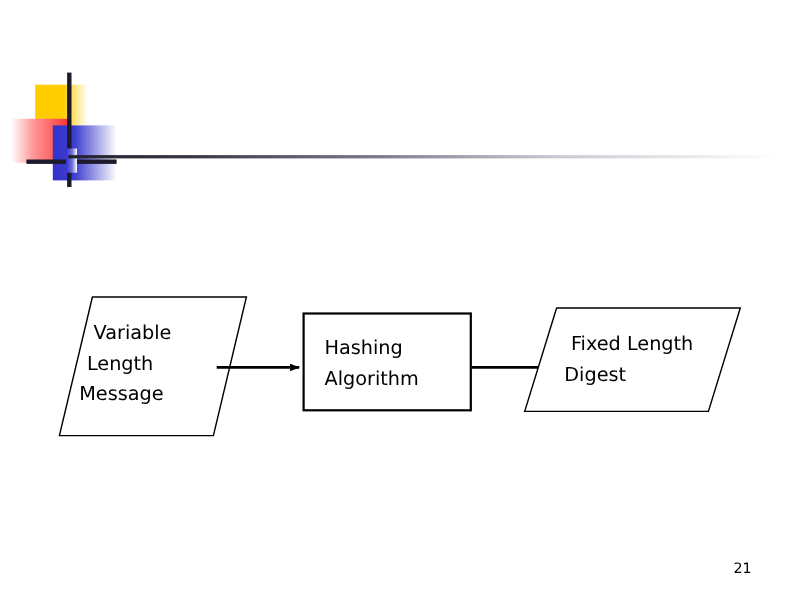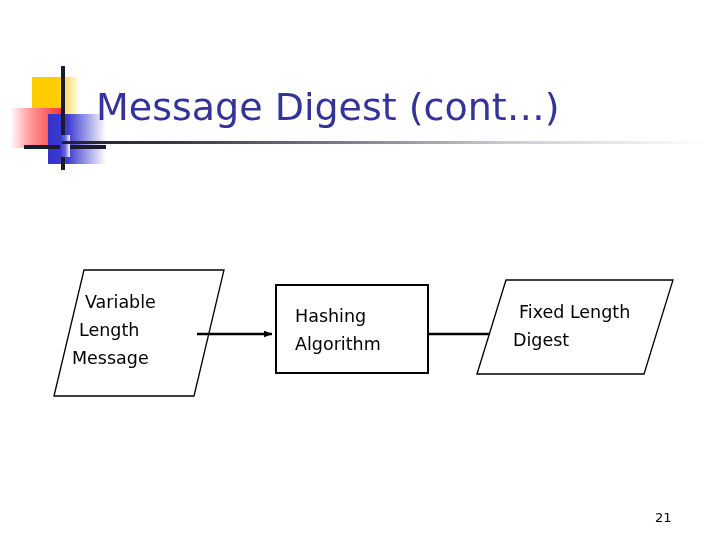--- a/index.html
+++ b/index.html
@@ -135,40 +135,39 @@
     font-size: 17.5px;
     fill: #000000;
   }
 
   
   #page-number {
     position: absolute;
     left: 655px;
     top: 510px;
     width: 40px;
-    text-align: left;
+    text-align: center;
     font-size: 13px;
     color: #000000;
     font-family: "DejaVu Sans", sans-serif;
   }
 </style>
 </head>
 <body>
 
 <div id="slide">
 
   <div id="logo-decoration">
     <div class="logo-sq logo-yellow"></div>
     <div class="logo-sq logo-red"></div>
     <div class="logo-sq logo-blue"></div>
     <div class="logo-sq logo-vline"></div>
     <div class="logo-sq logo-hline"></div>
   </div>
 
-  <div id="slide-title">Message Digest (cont…)</div>
 
   <div id="title-rule-tab"></div>
   <div id="title-rule"></div>
 
   <div id="diagram">
     <svg width="720" height="170" viewBox="0 0 720 170" xmlns="http://www.w3.org/2000/svg">
       <defs>
         <marker id="arrowhead" markerWidth="9" markerHeight="7" refX="8.5" refY="3.5" orient="auto" markerUnits="userSpaceOnUse">
           <polygon points="0 0, 9 3.5, 0 7" fill="#000000"></polygon>
         </marker>

